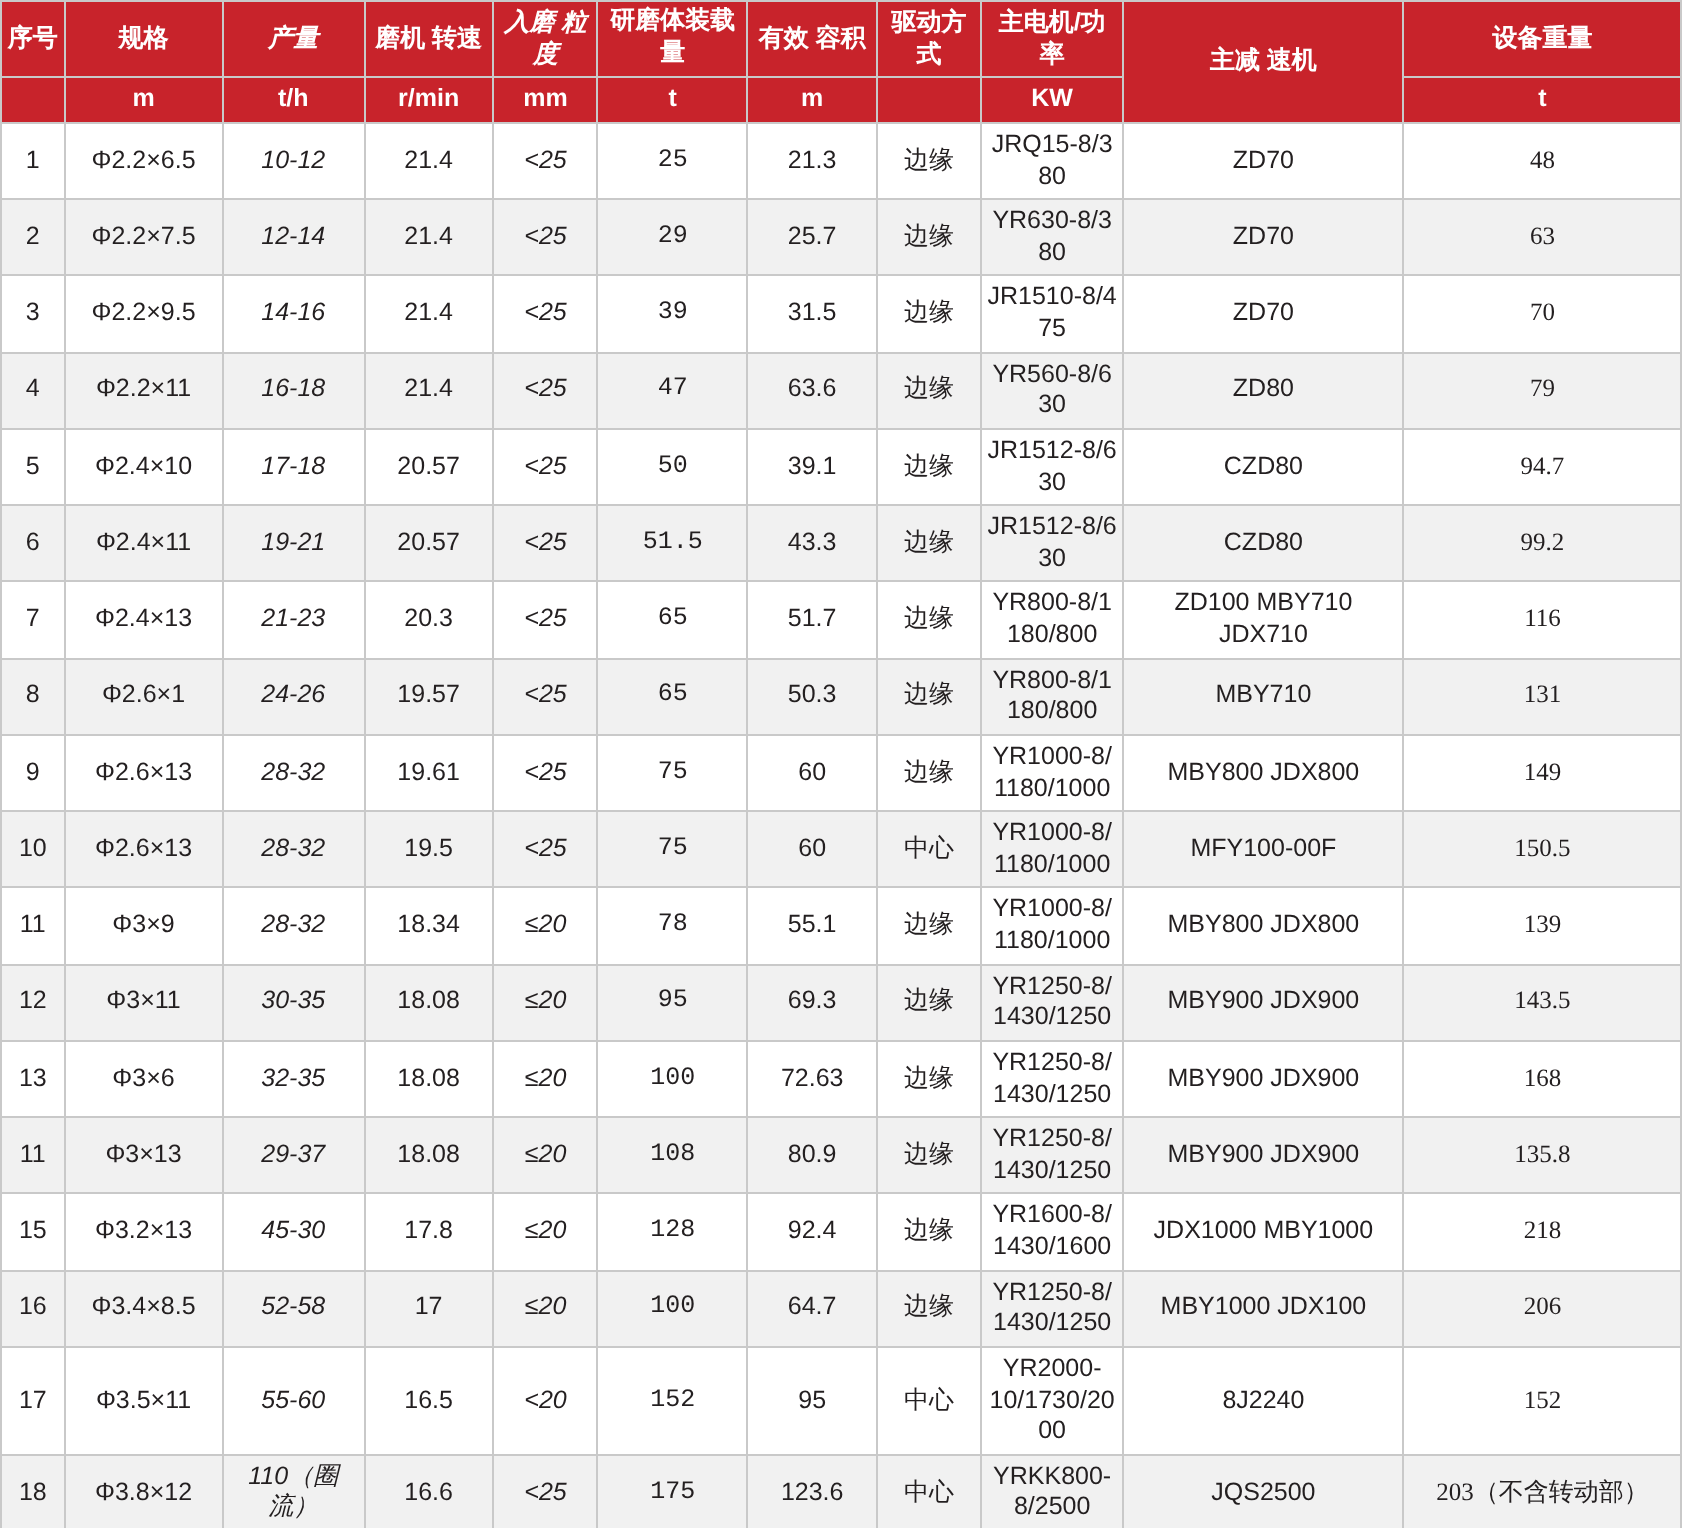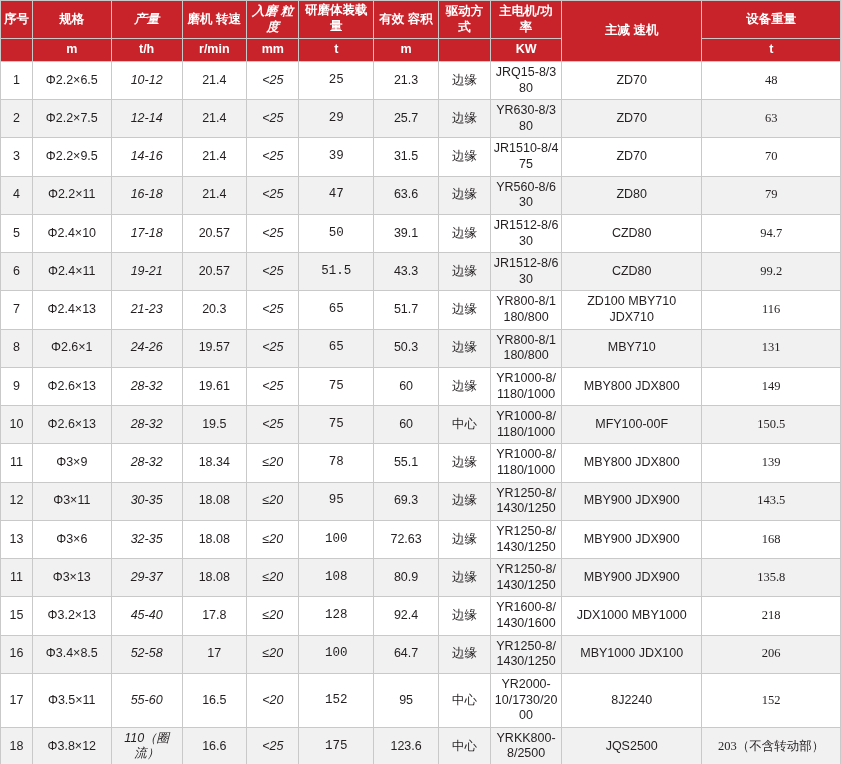--- a/index.html
+++ b/index.html
@@ -267,21 +267,21 @@
         <td class="col-5">108</td>
         <td class="col-6">80.9</td>
         <td class="col-7">边缘</td>
         <td class="col-8">YR1250-8/1430/1250</td>
         <td class="col-9">MBY900 JDX900</td>
         <td class="col-10">135.8</td>
       </tr>
       <tr>
         <td class="col-0 num">15</td>
         <td class="col-1">Φ3.2×13</td>
-        <td class="col-2">45-40</td>
+        <td class="col-2">45-30</td>
         <td class="col-3">17.8</td>
         <td class="col-4">≤20</td>
         <td class="col-5">128</td>
         <td class="col-6">92.4</td>
         <td class="col-7">边缘</td>
         <td class="col-8">YR1600-8/1430/1600</td>
         <td class="col-9">JDX1000 MBY1000</td>
         <td class="col-10">218</td>
       </tr>
       <tr class="alt">

